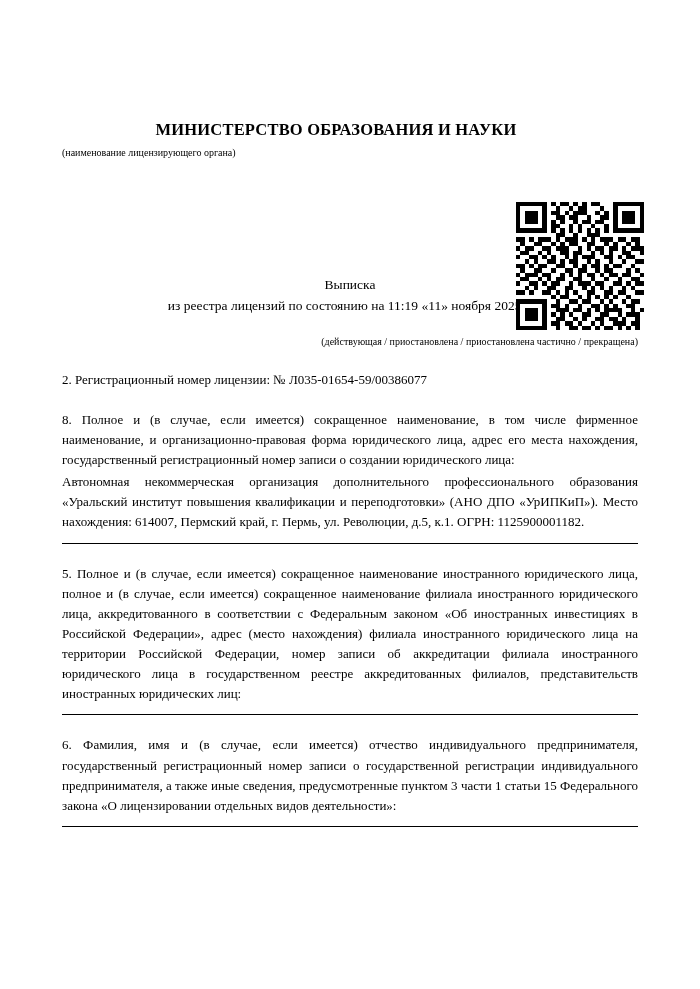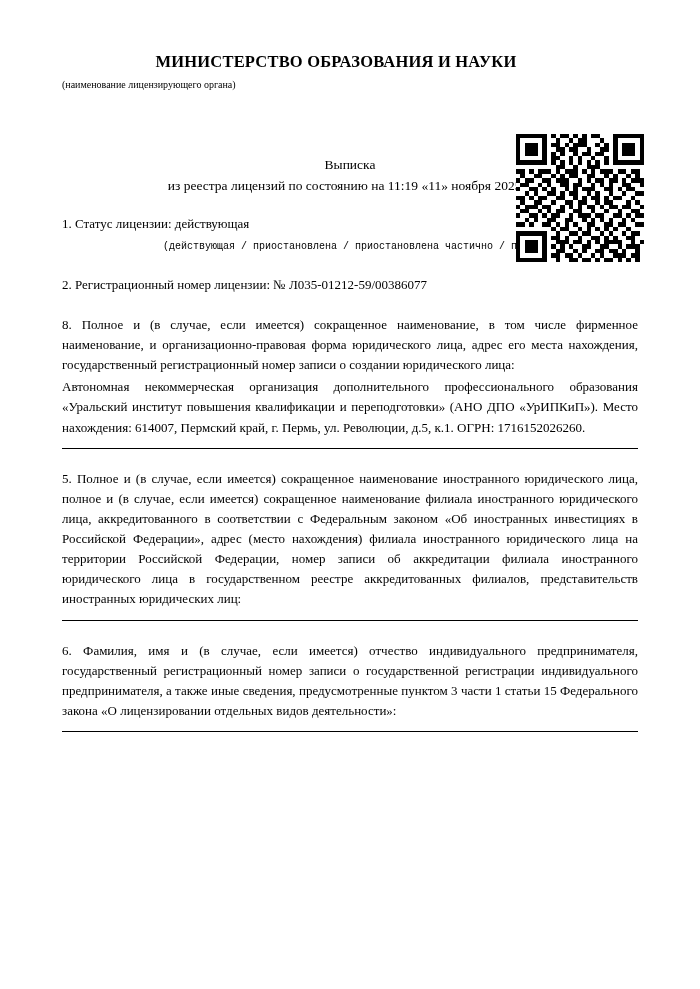--- a/index.html
+++ b/index.html
@@ -25,61 +25,60 @@
   .qr {
     position: absolute;
     top: 84px;
     right: 56px;
     width: 128px;
     height: 128px;
   }
   .qr svg { display: block; }
 
   .org-title {
-    margin-top: 50px;
+    margin-top: 118px;
     text-align: center;
     font-weight: bold;
     font-size: 16.5px;
     line-height: 1.42;
     letter-spacing: 0.2px;
     padding-right: 28px;
   }
   .org-title .line2 { display: block; }
 
   .caption {
     text-align: left;
     font-size: 10px;
     margin-top: 6px;
     padding-right: 28px;
   }
 
   .doc-title {
     text-align: center;
     font-size: 13.5px;
-    margin-top: 64px;
+    margin-top: 116px;
     line-height: 1.6;
   }
   .doc-subtitle {
     text-align: center;
     font-size: 13.5px;
     margin-top: 2px;
   }
 
   .item {
     font-size: 13px;
     text-align: justify;
     line-height: 1.55;
     margin-top: 20px;
   }
 
   .sub-note {
-    text-align: center;
+    text-align: right;
     font-size: 10px;
     margin-top: 5px;
-    font-family: Liberation Mono, monospace;
   }
   .sub-note.indent { padding-left: 40px; }
 
   .para-body {
     margin-top: 2px;
     text-align: justify;
     line-height: 1.55;
     font-size: 13px;
   }
 
@@ -376,32 +375,31 @@
   <div class="org-title">
     <span>МИНИСТЕРСТВО ОБРАЗОВАНИЯ И НАУКИ</span>
   </div>
 
   <div class="caption">(наименование лицензирующего органа)</div>
 
   <div class="doc-title">Выписка</div>
   <div class="doc-subtitle">из реестра лицензий по состоянию на 11:19 «11» ноября 2025 г.</div>
 
   <div class="item">
-    <div>1. Статус лицензии: действующая</div>
     <div class="sub-note indent">(действующая / приостановлена / приостановлена частично / прекращена)</div>
   </div>
 
   <div class="item">
-    <div>2. Регистрационный номер лицензии: № Л035-01212-59/00386077</div>
+    <div>2. Регистрационный номер лицензии: № Л035-01654-59/00386077</div>
   </div>
 
 
   <div class="item">
     <div>8. Полное и (в случае, если имеется) сокращенное наименование, в том числе фирменное наименование, и организационно-правовая форма юридического лица, адрес его места нахождения, государственный регистрационный номер записи о создании юридического лица:</div>
-    <div class="para-body">Автономная некоммерческая организация дополнительного профессионального образования «Уральский институт повышения квалификации и переподготовки» (АНО ДПО «УрИПКиП»). Место нахождения: 614007, Пермский край, г. Пермь, ул. Революции, д.5, к.1. ОГРН: 1716152026260.</div>
+    <div class="para-body">Автономная некоммерческая организация дополнительного профессионального образования «Уральский институт повышения квалификации и переподготовки» (АНО ДПО «УрИПКиП»). Место нахождения: 614007, Пермский край, г. Пермь, ул. Революции, д.5, к.1. ОГРН: 1125900001182.</div>
     <hr class="rule">
   </div>
 
   <div class="item">
     <div>5. Полное и (в случае, если имеется) сокращенное наименование иностранного юридического лица, полное и (в случае, если имеется) сокращенное наименование филиала иностранного юридического лица, аккредитованного в соответствии с Федеральным законом «Об иностранных инвестициях в Российской Федерации», адрес (место нахождения) филиала иностранного юридического лица на территории Российской Федерации, номер записи об аккредитации филиала иностранного юридического лица в государственном реестре аккредитованных филиалов, представительств иностранных юридических лиц:</div>
     <hr class="rule">
   </div>
 
   <div class="item">
     <div>6. Фамилия, имя и (в случае, если имеется) отчество индивидуального предпринимателя, государственный регистрационный номер записи о государственной регистрации индивидуального предпринимателя, а также иные сведения, предусмотренные пунктом 3 части 1 статьи 15 Федерального закона «О лицензировании отдельных видов деятельности»:</div>

